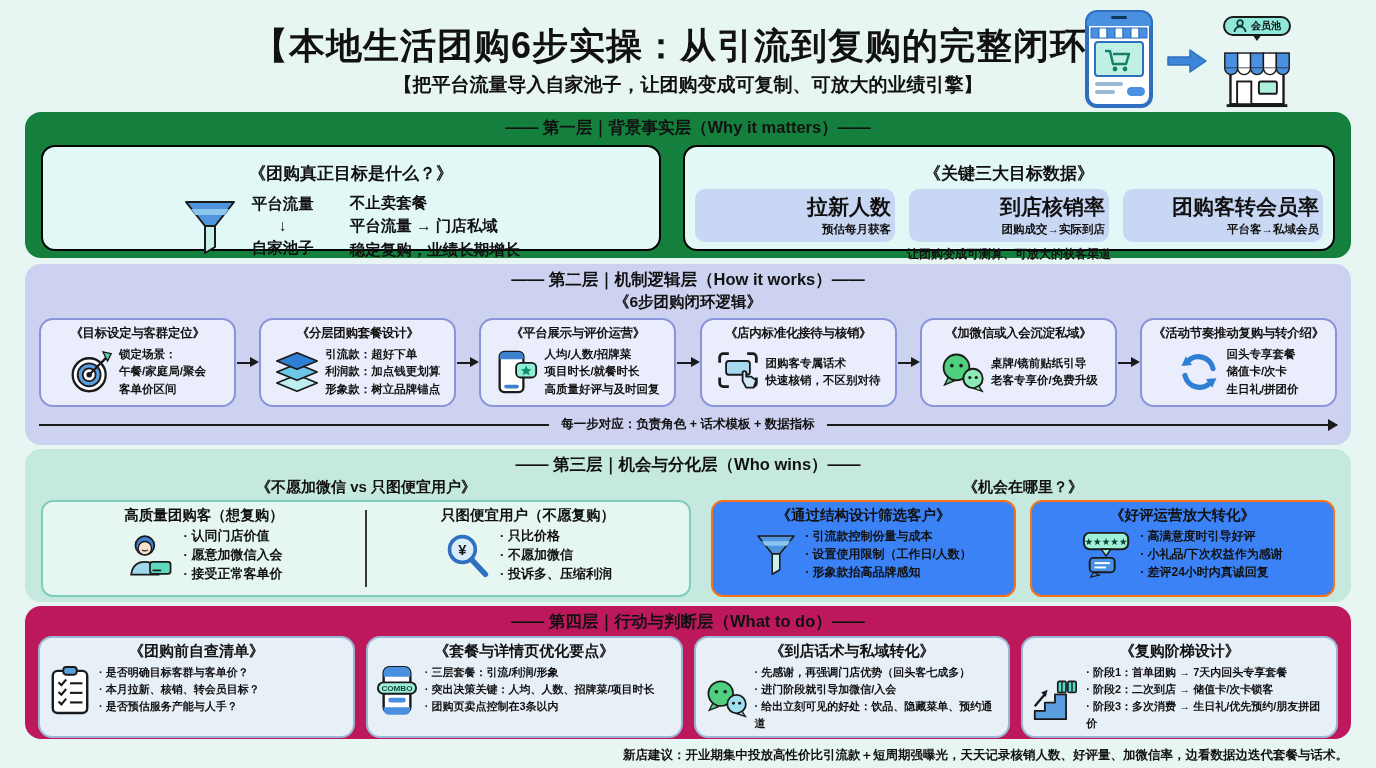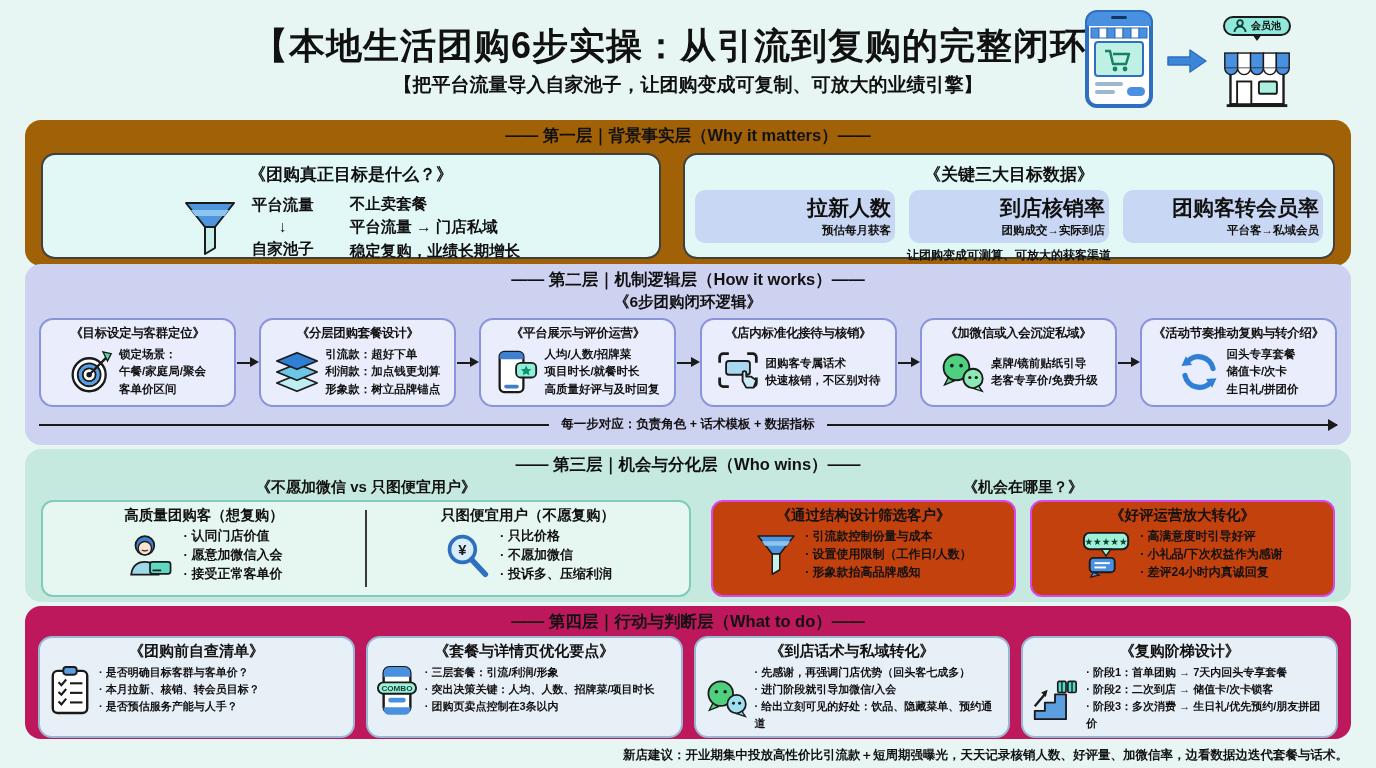--- a/index.html
+++ b/index.html
@@ -13,28 +13,28 @@
   .hero-art svg{flex:none}
   .arrow-big{margin-bottom:34px}
   .shop-wrap{display:flex;flex-direction:column;align-items:center}
   .member-bubble{position:relative;display:flex;align-items:center;gap:4px;background:#8fe9da;
     border:2px solid #1a1a1a;border-radius:13px;padding:1px 8px;font-size:10px;font-weight:800;}
   .member-bubble::after{content:"";position:absolute;left:50%;bottom:-7px;margin-left:-5px;
     border-left:5px solid transparent;border-right:5px solid transparent;border-top:7px solid #1a1a1a}
 
   .band{position:absolute;left:25px;width:1326px;border-radius:16px;box-sizing:border-box}
   .band-head{text-align:center;font-size:16.5px;font-weight:800;padding-top:5px}
-  .band-l1{top:120px;height:146px;background:#a16207}
+  .band-l1{top:112px;height:146px;background:#15803d}
   .band-l2{top:264px;height:181px;background:#cdd2f0}
   .band-l3{top:449px;height:153px;background:#c5e9de}
   .band-l4{top:606px;height:133px;background:#be185d}
 
   .l1-row{display:flex;gap:22px;padding:6px 16px 0}
-  .card-l1{flex:1;background:#e1f8f6;border:2px solid #404040;border-radius:14px;height:106px;
-    padding:8px 10px;box-sizing:border-box}
+  .card-l1{flex:1;background:#e1f8f6;border:2px solid #000000;border-radius:14px;height:106px;
+    padding:15px 10px;box-sizing:border-box}
   .card-title{text-align:center;font-size:17px;font-weight:800}
   .goal-body{display:flex;justify-content:center;gap:36px;margin-top:6px}
   .goal-funnel{display:flex;align-items:center;gap:14px}
   .goal-funnel-col{text-align:center;font-size:15.5px;font-weight:800;line-height:1.4}
   .goal-points{font-size:15.5px;font-weight:800;line-height:1.5}
   .metric-row{display:flex;justify-content:center;gap:14px;margin-top:4px}
   .metric{background:#c8d7f3;border-radius:10px;width:192px;padding:4px 4px 5px;text-align:right}
   .metric-name{font-size:21px;font-weight:800}
   .metric-desc{font-size:11.5px;font-weight:700;margin-top:1px}
   .metric-caption{text-align:center;font-size:12px;font-weight:800;margin-top:4px}
@@ -67,21 +67,21 @@
   .col-head{text-align:center;font-size:14.5px;font-weight:800}
   .col-body{display:flex;align-items:center;justify-content:center;gap:10px;margin-top:2px}
   .col-body svg{flex:none}
   .v-divider{width:2px;background:#3a3a3a;margin:8px 0}
   .bullets{font-weight:800}
   .bullets.f13 .bullet{font-size:13px;line-height:1.45}
   .bullets.f12 .bullet{font-size:12px;line-height:1.5}
   .bullets.f11 .bullet{font-size:11px;line-height:1.55}
   .bullet::before{content:"· "}
   .opp-row{display:flex;gap:14px;margin-top:3px}
-  .opp-card{flex:1;background:#c2410c;border:2px solid #d946ef;border-radius:12px;height:97px;
+  .opp-card{flex:1;background:#3b82f6;border:2px solid #f97316;border-radius:12px;height:97px;
     padding:4px 8px;box-sizing:border-box}
   .opp-title{text-align:center;font-size:14.5px;font-weight:800}
   .opp-body{display:flex;align-items:center;justify-content:center;gap:8px;margin-top:2px}
   .opp-body svg{flex:none}
 
   .l4-row{display:flex;gap:11px;padding:3px 13px 0}
   .l4-card{flex:1;background:#e7eff7;border:2px solid #9bb6d2;border-radius:14px;height:102px;
     padding:4px 8px;box-sizing:border-box}
   .l4-title{text-align:center;font-size:15px;font-weight:800}
   .l4-body{display:flex;align-items:center;gap:7px;margin-top:3px}

